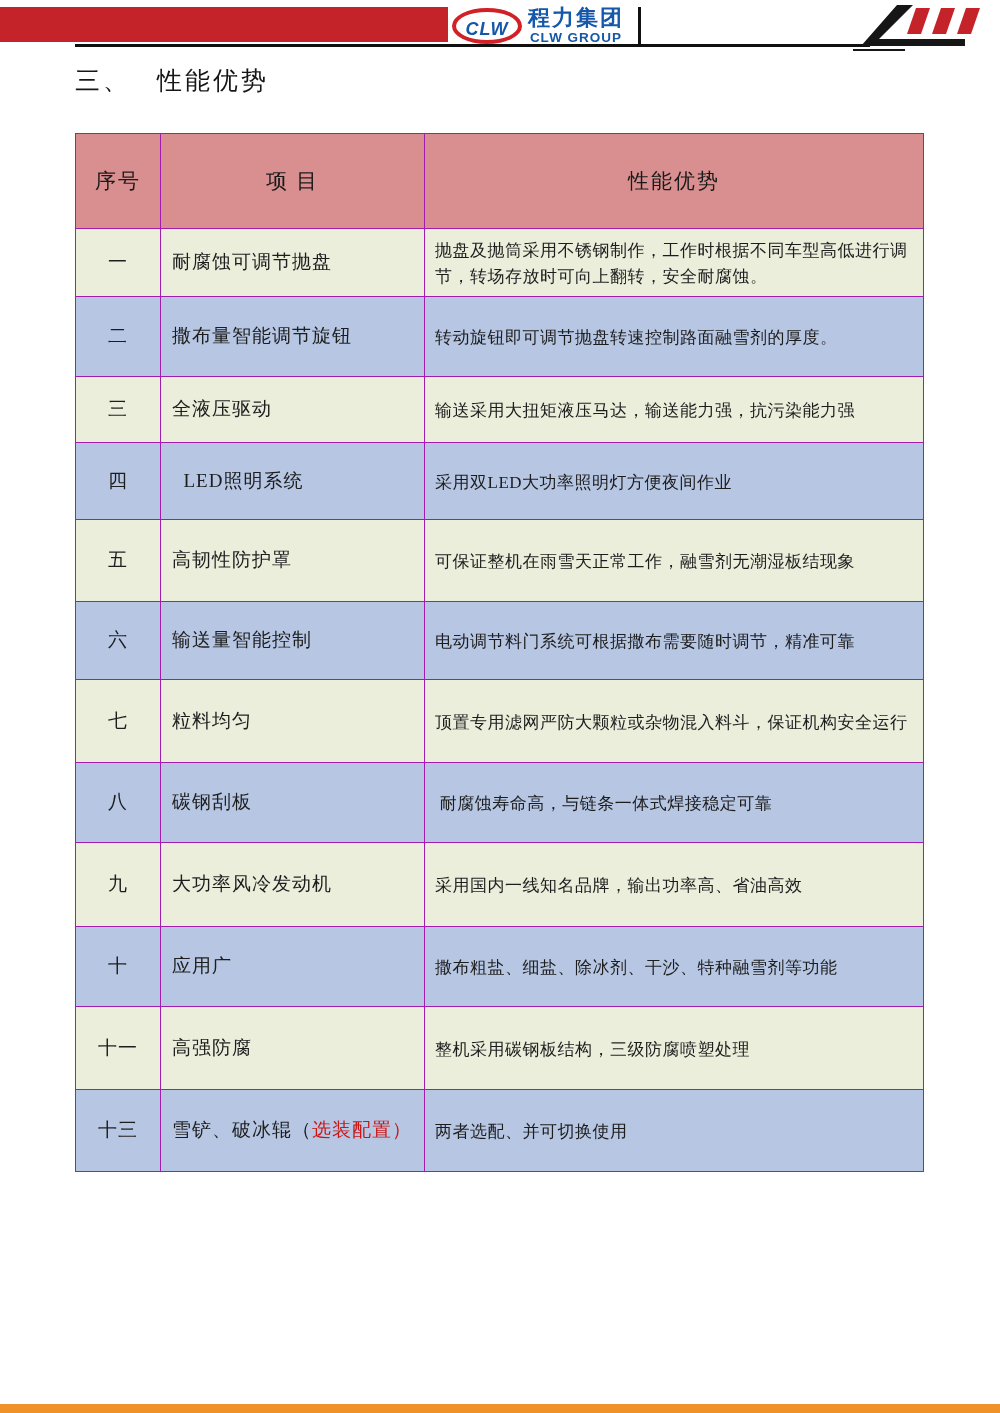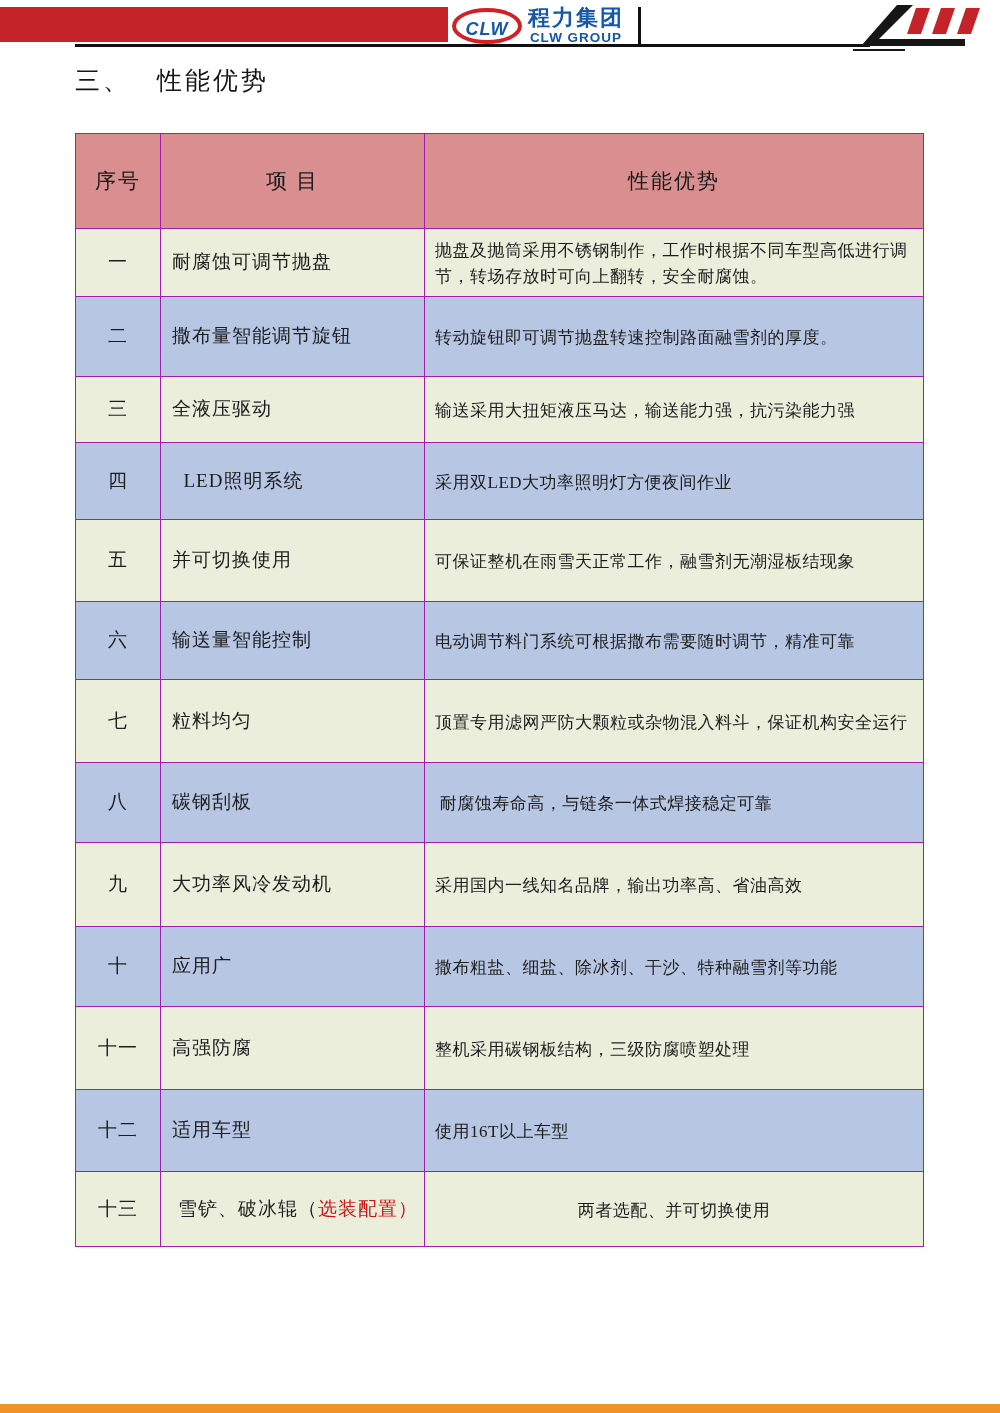--- a/index.html
+++ b/index.html
@@ -130,21 +130,21 @@
         <td class="item">全液压驱动</td>
         <td class="desc">输送采用大扭矩液压马达，输送能力强，抗污染能力强</td>
       </tr>
       <tr>
         <td class="no">四</td>
         <td class="item">  LED照明系统</td>
         <td class="desc">采用双LED大功率照明灯方便夜间作业</td>
       </tr>
       <tr>
         <td class="no">五</td>
-        <td class="item">并可切换使用</td>
+        <td class="item">高韧性防护罩</td>
         <td class="desc">可保证整机在雨雪天正常工作，融雪剂无潮湿板结现象</td>
       </tr>
       <tr>
         <td class="no">六</td>
         <td class="item">输送量智能控制</td>
         <td class="desc">电动调节料门系统可根据撒布需要随时调节，精准可靠</td>
       </tr>
       <tr>
         <td class="no">七</td>
         <td class="item">粒料均匀</td>
@@ -164,25 +164,20 @@
         <td class="no">十</td>
         <td class="item">应用广</td>
         <td class="desc">撒布粗盐、细盐、除冰剂、干沙、特种融雪剂等功能</td>
       </tr>
       <tr>
         <td class="no">十一</td>
         <td class="item">高强防腐</td>
         <td class="desc">整机采用碳钢板结构，三级防腐喷塑处理</td>
       </tr>
       <tr>
-        <td class="no">十二</td>
-        <td class="item">适用车型</td>
-        <td class="desc">使用16T以上车型</td>
-      </tr>
-      <tr>
         <td class="no">十三</td>
         <td class="item"><span>雪铲、破冰辊（</span><span class="red-text">选装配置）</span></td>
         <td class="desc">两者选配、并可切换使用</td>
       </tr>
     </tbody>
   </table>
 
   <div class="footer-bar"></div>
 </div>
 

